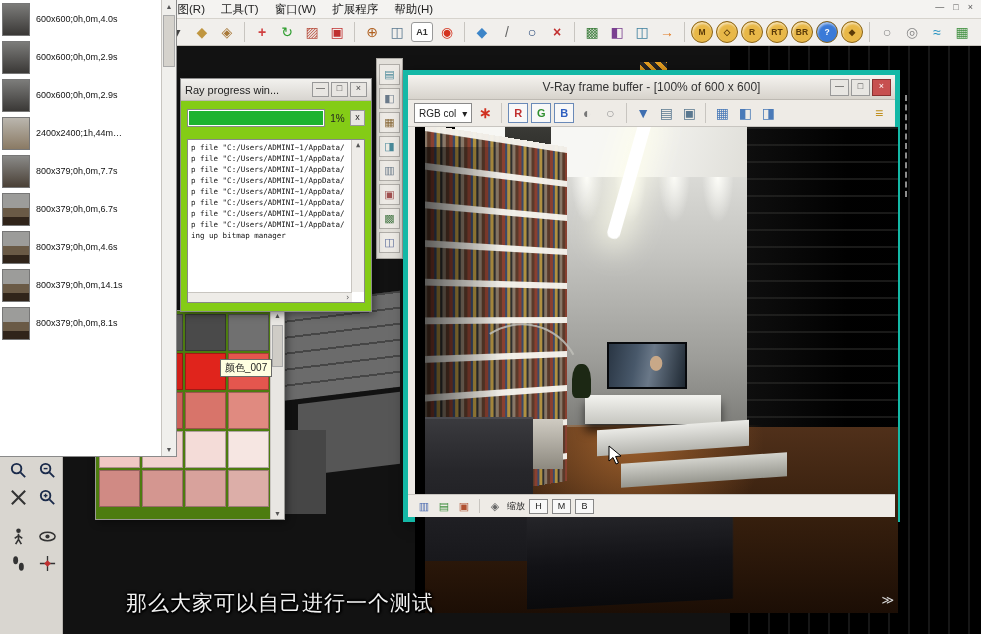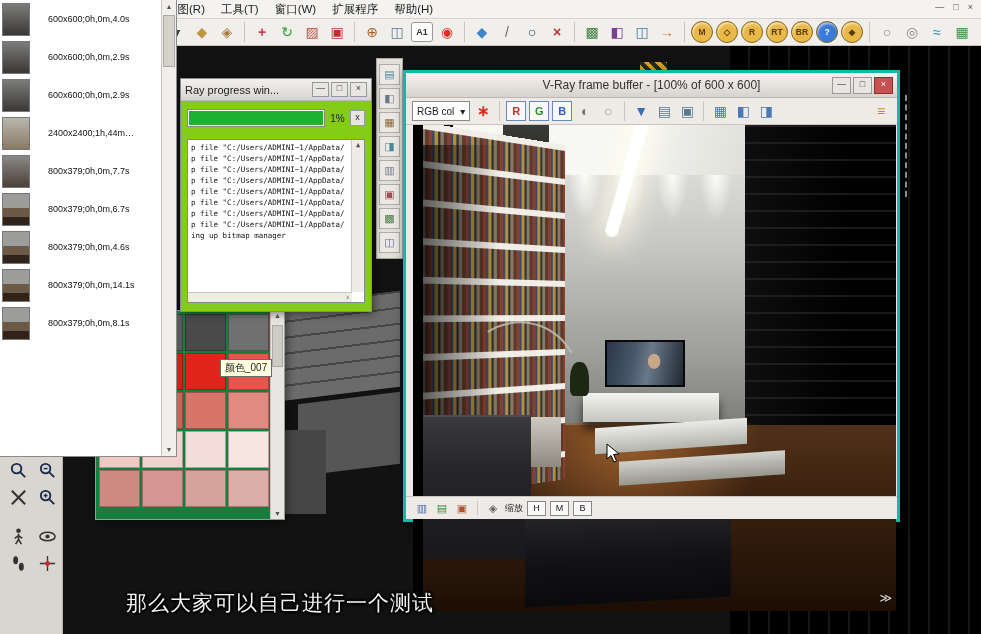--- a/index.html
+++ b/index.html
@@ -44,21 +44,21 @@
   .vp-dash{position:absolute;left:843px;top:49px;height:102px;width:0;border-left:2px dashed #d8d8d8;opacity:.8;}
 
   
   .vtoolbar{position:absolute;left:376px;top:58px;width:25px;padding:2px 0;background:#e3e0da;
             border:1px solid #aaa7a2;z-index:3;}
   .vti{width:19px;height:19px;border:1px solid #b0ada8;background:#edeae5;display:flex;
        align-items:center;justify-content:center;font-size:11px;margin:3px auto;cursor:default;}
 
   
   .vfb{position:absolute;left:403px;top:70px;width:497px;height:452px;background:#ece9e4;
-       border:3px solid #14b8a6;box-shadow:3px 3px 12px rgba(0,0,0,.55);box-sizing:border-box;z-index:5;}
+       border:5px solid #14b8a6;box-shadow:3px 3px 12px rgba(0,0,0,.55);box-sizing:border-box;z-index:5;}
   .vfb-title{height:24px;background:linear-gradient(#f5f3ef,#d7d3cc);border-bottom:1px solid #bdb9b2;
              display:flex;align-items:center;justify-content:center;font-size:12px;color:#333;position:relative;}
   .tbtns{position:absolute;right:4px;top:4px;display:flex;gap:2px;}
   .wbtn{width:17px;height:15px;border:1px solid #999;background:#e8e6e2;font-size:9px;line-height:13px;
         text-align:center;color:#444;cursor:default;}
   .wbtn.close{background:#c75050;color:#fff;border-color:#8a3030;}
   .vfb-toolbar{height:26px;background:#eeebe6;border-bottom:1px solid #c8c5c0;display:flex;
                align-items:center;gap:3px;padding:0 6px;}
   .chan-select{height:18px;background:#fff;border:1px solid #8a8a8a;font-size:10px;display:flex;
                align-items:center;gap:6px;padding:0 4px;cursor:default;}
@@ -136,35 +136,35 @@
            text-align:center;cursor:default;}
   .plog{position:absolute;left:6px;top:60px;right:6px;bottom:8px;background:#fff;border:1px solid #888;
         font-family:"DejaVu Sans Mono",monospace;font-size:7.5px;line-height:11px;color:#111;
         padding:2px 14px 12px 3px;overflow:hidden;}
   .plog-vscroll{position:absolute;right:0;top:0;bottom:10px;width:12px;background:#eeece8;border-left:1px solid #c8c5c0;}
   .plog-hscroll{position:absolute;left:0;right:12px;bottom:0;height:10px;background:#eeece8;border-top:1px solid #c8c5c0;
                 display:flex;justify-content:flex-end;align-items:center;font-size:8px;color:#555;padding-right:2px;box-sizing:border-box;}
   .sarr{font-size:7px;color:#555;text-align:center;width:12px;height:10px;line-height:10px;cursor:default;}
 
   
-  .palette{position:absolute;left:95px;top:310px;width:190px;height:210px;background:#15803d;
+  .palette{position:absolute;left:95px;top:310px;width:190px;height:210px;background:#4d7c0f;
            border:1px solid #9a9a96;box-shadow:2px 2px 8px rgba(0,0,0,.45);box-sizing:border-box;z-index:4;}
   .pal-grid{position:absolute;left:3px;top:3px;display:grid;grid-template-columns:repeat(4,41px);gap:2px;}
   .swatch{width:41px;height:37px;border:1px solid rgba(0,0,0,.28);box-sizing:border-box;cursor:default;}
   .pal-scroll{position:absolute;right:0;top:0;bottom:0;width:13px;background:#e8e6e2;border-left:1px solid #c8c5c0;}
   .pal-scroll .sthumb{position:absolute;left:1px;right:1px;top:14px;height:40px;background:#cfccc6;border:1px solid #aaa;}
   .pal-scroll .sarr{width:13px;}
   .pal-scroll .sarr.down{position:absolute;bottom:0;}
   .tooltip{position:absolute;left:124px;top:48px;background:#ffffe1;border:1px solid #6a6a6a;
            font-size:10px;padding:1px 4px;color:#222;z-index:3;white-space:nowrap;}
 
   
   .history{position:absolute;left:0;top:0;width:177px;height:457px;background:#fff;
            border:1px solid #8a8a8a;border-left:none;border-top:none;box-sizing:border-box;z-index:7;}
-  .hrow{height:38px;display:flex;align-items:center;gap:18px;padding:0 2px;cursor:default;}
+  .hrow{height:38px;display:flex;align-items:center;gap:6px;padding:0 2px;cursor:default;}
   .hthumb{width:26px;height:31px;border:1px solid #777;flex:none;
           background:linear-gradient(180deg,#7c7c7a,#3a3836);}
   .hrow:nth-child(4) .hthumb{background:linear-gradient(180deg,#bab6ae,#8a7a64);}
   .hrow:nth-child(5) .hthumb{background:linear-gradient(180deg,#8a8a88,#4a4036);}
   .hrow:nth-child(n+6) .hthumb{background:linear-gradient(180deg,#9c9c9a 0 45%,#6a5a46 45% 75%,#30241a 75%);}
   .hlabel{font-size:9px;color:#111;}
   .hist-scroll{position:absolute;right:0;top:0;bottom:0;width:14px;background:#f0efec;border-left:1px solid #c8c5c0;}
   .hist-scroll .sarr{width:14px;height:13px;line-height:13px;}
   .hist-scroll .down{position:absolute;bottom:0;}
   .hist-scroll .sthumb{position:absolute;left:1px;right:1px;top:15px;height:50px;background:#d5d2cc;border:1px solid #aaa;}

